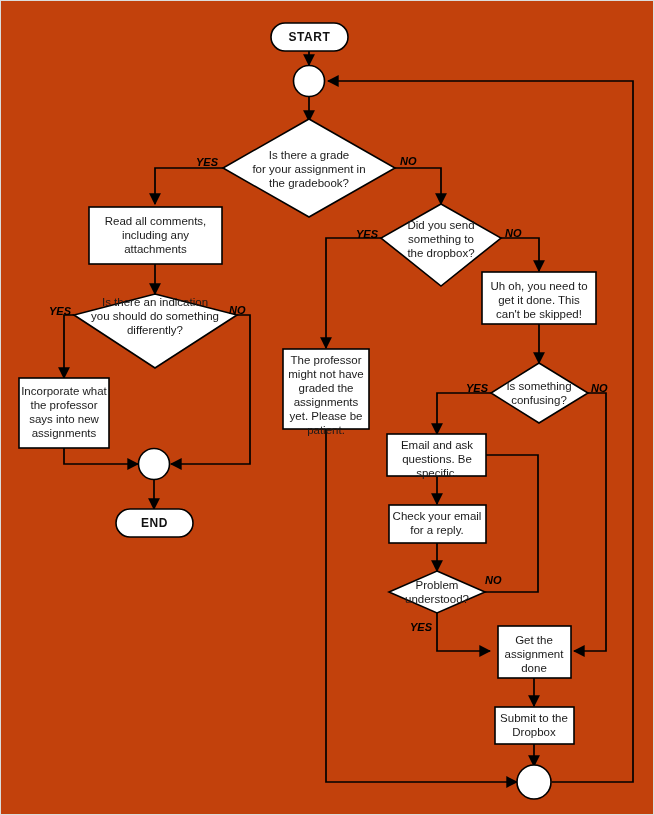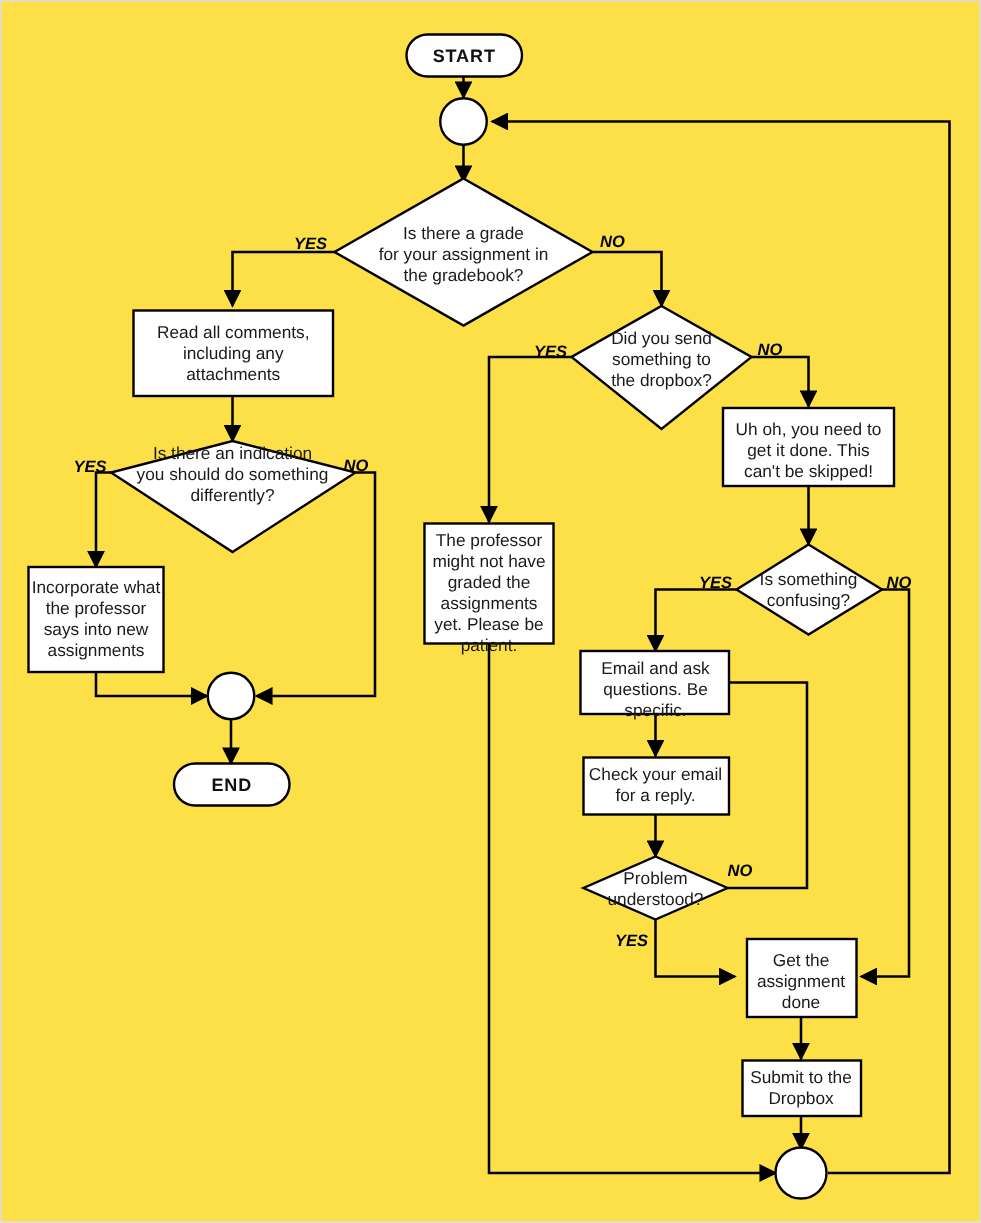--- a/index.html
+++ b/index.html
@@ -10,21 +10,21 @@
   body {
     width: 654px;
     height: 815px;
     overflow: hidden;
     font-family: "Liberation Sans", sans-serif;
   }
   #chart-root {
     position: relative;
     width: 654px;
     height: 815px;
-    background: #fde047;
+    background: #c2410c;
     border: 1px solid #dcdcdc;
     box-sizing: border-box;
   }
   svg#flow {
     position: absolute;
     left: 0;
     top: 0;
     width: 654px;
     height: 815px;
     display: block;

